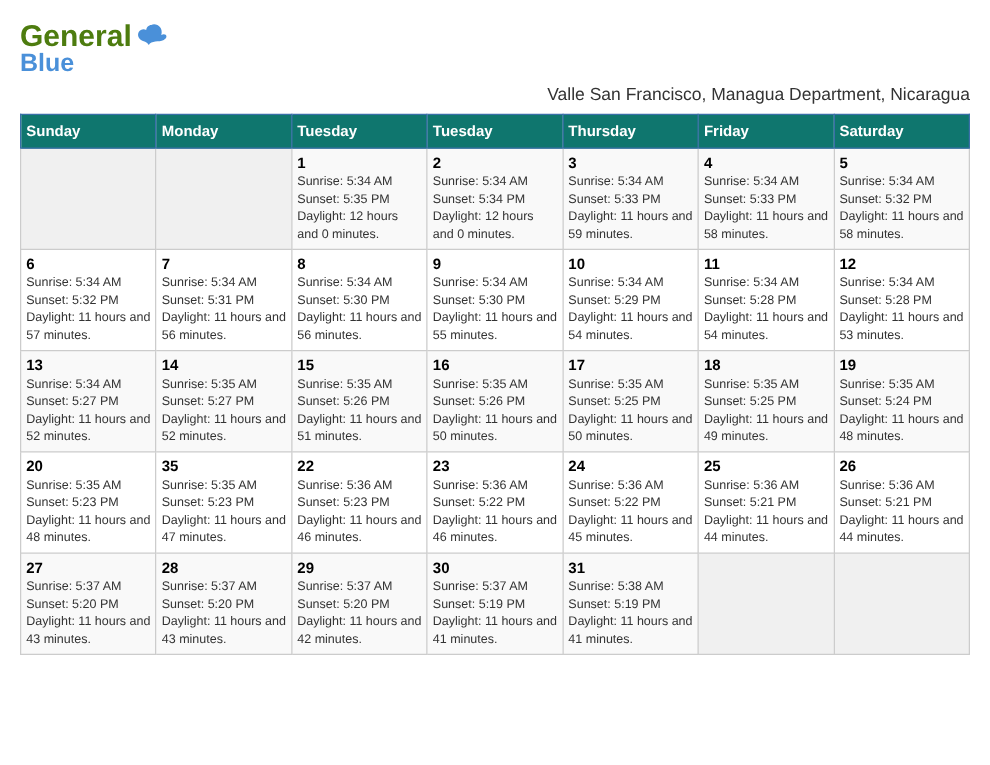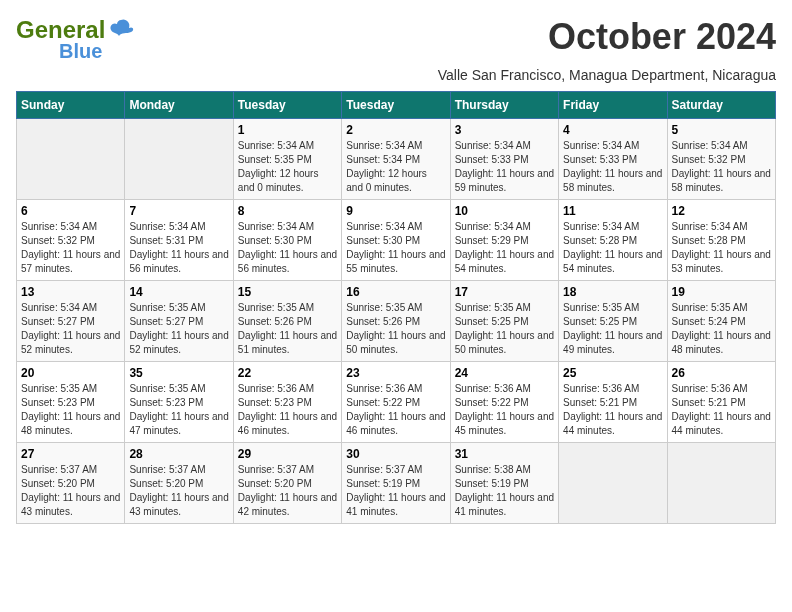--- a/index.html
+++ b/index.html
@@ -86,25 +86,24 @@
 <div class="header">
   <div class="logo">
     <div class="logo-wrapper">
       <div>
         <div style="display:flex;align-items:center;gap:2px;">
           <span style="font-size:24px;font-weight:bold;color:#4d7c0f;">General</span>
           <svg width="28" height="28" viewBox="0 0 28 28">
             <path d="M14 4 C18 2, 24 6, 22 12 C26 10, 28 14, 24 16 C20 18, 14 16, 12 20 C10 16, 6 18, 4 14 C2 10, 6 6, 10 8 C10 6, 12 4, 14 4Z" fill="#4a90d9"></path>
           </svg>
         </div>
-        <div style="font-size:20px;font-weight:bold;color:#4a90d9;margin-top:-4px;margin-left:43px;">Blue</div>
+        <div style="font-size:20px;font-weight:bold;color:#4a90d9;margin-top:-4px;">Blue</div>
       </div>
     </div>
   </div>
-  <div class="month-title">October 2024</div>
 </div>
 
 <div class="subtitle">Valle San Francisco, Managua Department, Nicaragua</div>
 
 <table>
   <thead>
     <tr id="weekday-header">
     <th>Sunday</th>
         <th>Monday</th>
         <th>Tuesday</th>

